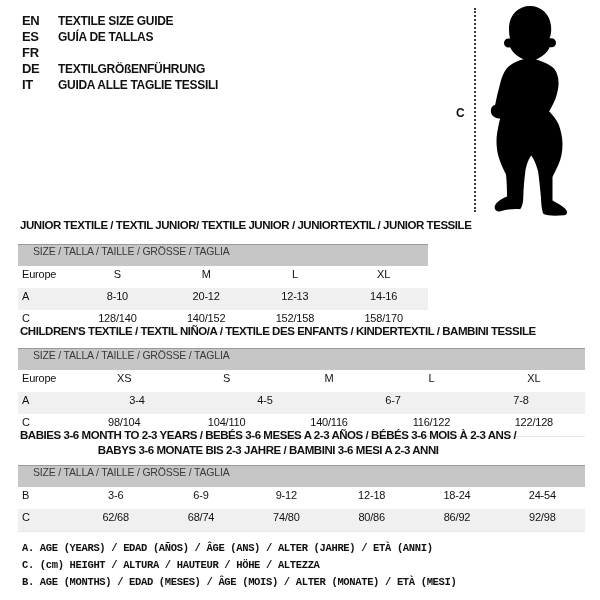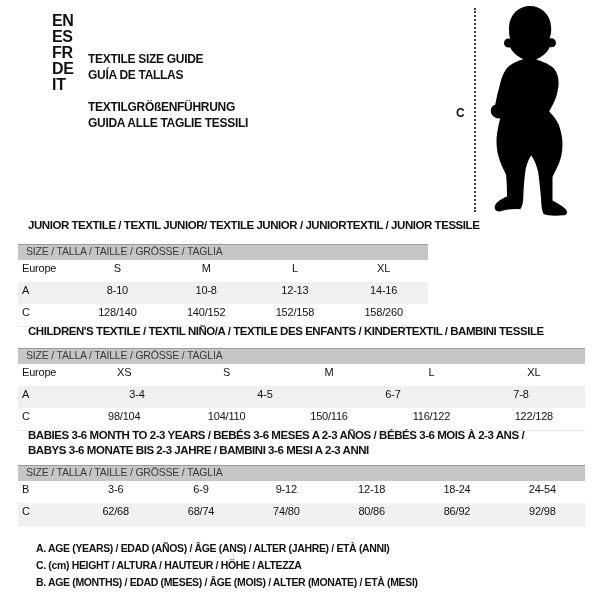--- a/index.html
+++ b/index.html
@@ -13,60 +13,60 @@
     width: 600px;
     height: 600px;
     background: #ffffff;
     overflow: hidden;
   }
 
   
   .lang-list { position: absolute; top: 13px; left: 22px; }
   .lang-row { display: flex; height: 16px; line-height: 16px; }
   .lang-code {
-    width: 36px; font-weight: bold; font-size: 16px; letter-spacing: -0.3px; margin-left: 30px;
+    width: 36px; font-weight: bold; font-size: 13px; letter-spacing: -0.3px;
   }
   .lang-label {
-    font-weight: bold; font-size: 12px; letter-spacing: -0.3px; white-space: nowrap; margin-top: 38px;
+    font-weight: bold; font-size: 12px; letter-spacing: -0.3px; white-space: nowrap;
   }
 
   
   .measure-line {
     position: absolute; left: 474px; top: 8px; height: 204px; width: 0;
     border-left: 2px dotted #3a3a3a;
   }
   .measure-label {
     position: absolute; left: 456px; top: 106px;
     font-weight: bold; font-size: 12px;
   }
   .silhouette { position: absolute; left: 479px; top: 4px; }
 
   
   .section-title {
-    position: absolute; left: 28px;
+    position: absolute; left: 20px;
     font-weight: bold; font-size: 11.5px; letter-spacing: -0.45px;
     white-space: nowrap; line-height: 15px;
   }
 
   
   .size-table { position: absolute; left: 18px; border-bottom: 1px solid #e8e8e8; }
   .t-header {
-    height: 16px; line-height: 13px;
+    height: 22px; line-height: 13px;
     background: #c6c6c6; color: #3a3a3a;
     border-top: 1px solid #9a9a9a;
     font-size: 10.5px; letter-spacing: -0.2px;
-    padding-left: 8px; white-space: nowrap; overflow: hidden;
+    padding-left: 15px; white-space: nowrap; overflow: hidden;
   }
   .t-row { display: flex; height: 22px; line-height: 16px; font-size: 11px; }
   .t-row.shaded { background: #f0f0f0; }
   .t-label { width: 55px; padding-left: 4px; letter-spacing: -0.2px; }
   .t-cell { flex: 1; text-align: center; letter-spacing: -0.2px; }
 
   
-  .legend { position: absolute; left: 36px; top: 540px; }
+  .legend { position: absolute; left: 22px; top: 540px; font-family: Liberation Mono, monospace; }
   .legend-line {
     height: 17px; line-height: 17px;
     font-weight: bold; font-size: 10.5px; letter-spacing: -0.35px;
     white-space: nowrap;
   }
 </style>
 </head>
 <body>
 
 <div class="canvas">
@@ -147,30 +147,30 @@
     <div class="t-row">
       <div class="t-label">Europe</div>
       <div class="t-cell">S</div>
       <div class="t-cell">M</div>
       <div class="t-cell">L</div>
       <div class="t-cell">XL</div>
     </div>
     <div class="t-row shaded">
       <div class="t-label">A</div>
       <div class="t-cell">8-10</div>
-      <div class="t-cell">10-8</div>
+      <div class="t-cell">20-12</div>
       <div class="t-cell">12-13</div>
       <div class="t-cell">14-16</div>
     </div>
     <div class="t-row">
       <div class="t-label">C</div>
       <div class="t-cell">128/140</div>
       <div class="t-cell">140/152</div>
       <div class="t-cell">152/158</div>
-      <div class="t-cell">158/260</div>
+      <div class="t-cell">158/170</div>
     </div>
   </div>
 
   <div class="section-title" style="top:324px;">CHILDREN'S TEXTILE / TEXTIL NIÑO/A / TEXTILE DES ENFANTS / KINDERTEXTIL / BAMBINI TESSILE</div>
   <div class="size-table" style="top:348px; width:567px;">
     <div class="t-header">SIZE / TALLA / TAILLE / GRÖSSE / TAGLIA</div>
     <div class="t-row">
       <div class="t-label">Europe</div>
       <div class="t-cell">XS</div>
       <div class="t-cell">S</div>
@@ -182,27 +182,27 @@
       <div class="t-label">A</div>
       <div class="t-cell">3-4</div>
       <div class="t-cell">4-5</div>
       <div class="t-cell">6-7</div>
       <div class="t-cell">7-8</div>
     </div>
     <div class="t-row">
       <div class="t-label">C</div>
       <div class="t-cell">98/104</div>
       <div class="t-cell">104/110</div>
-      <div class="t-cell">150/116</div>
+      <div class="t-cell">140/116</div>
       <div class="t-cell">116/122</div>
       <div class="t-cell">122/128</div>
     </div>
   </div>
 
-  <div class="section-title" style="top:428px;">
+  <div class="section-title" style="top:428px;text-align:center;">
     <div>BABIES 3-6 MONTH TO 2-3 YEARS / BEBÉS 3-6 MESES A 2-3 AÑOS / BÉBÉS 3-6 MOIS À 2-3 ANS /</div>
     <div>BABYS 3-6 MONATE BIS 2-3 JAHRE / BAMBINI 3-6 MESI A 2-3 ANNI</div>
   </div>
   <div class="size-table" style="top:465px; width:567px;">
     <div class="t-header">SIZE / TALLA / TAILLE / GRÖSSE / TAGLIA</div>
     <div class="t-row">
       <div class="t-label">B</div>
       <div class="t-cell">3-6</div>
       <div class="t-cell">6-9</div>
       <div class="t-cell">9-12</div>

